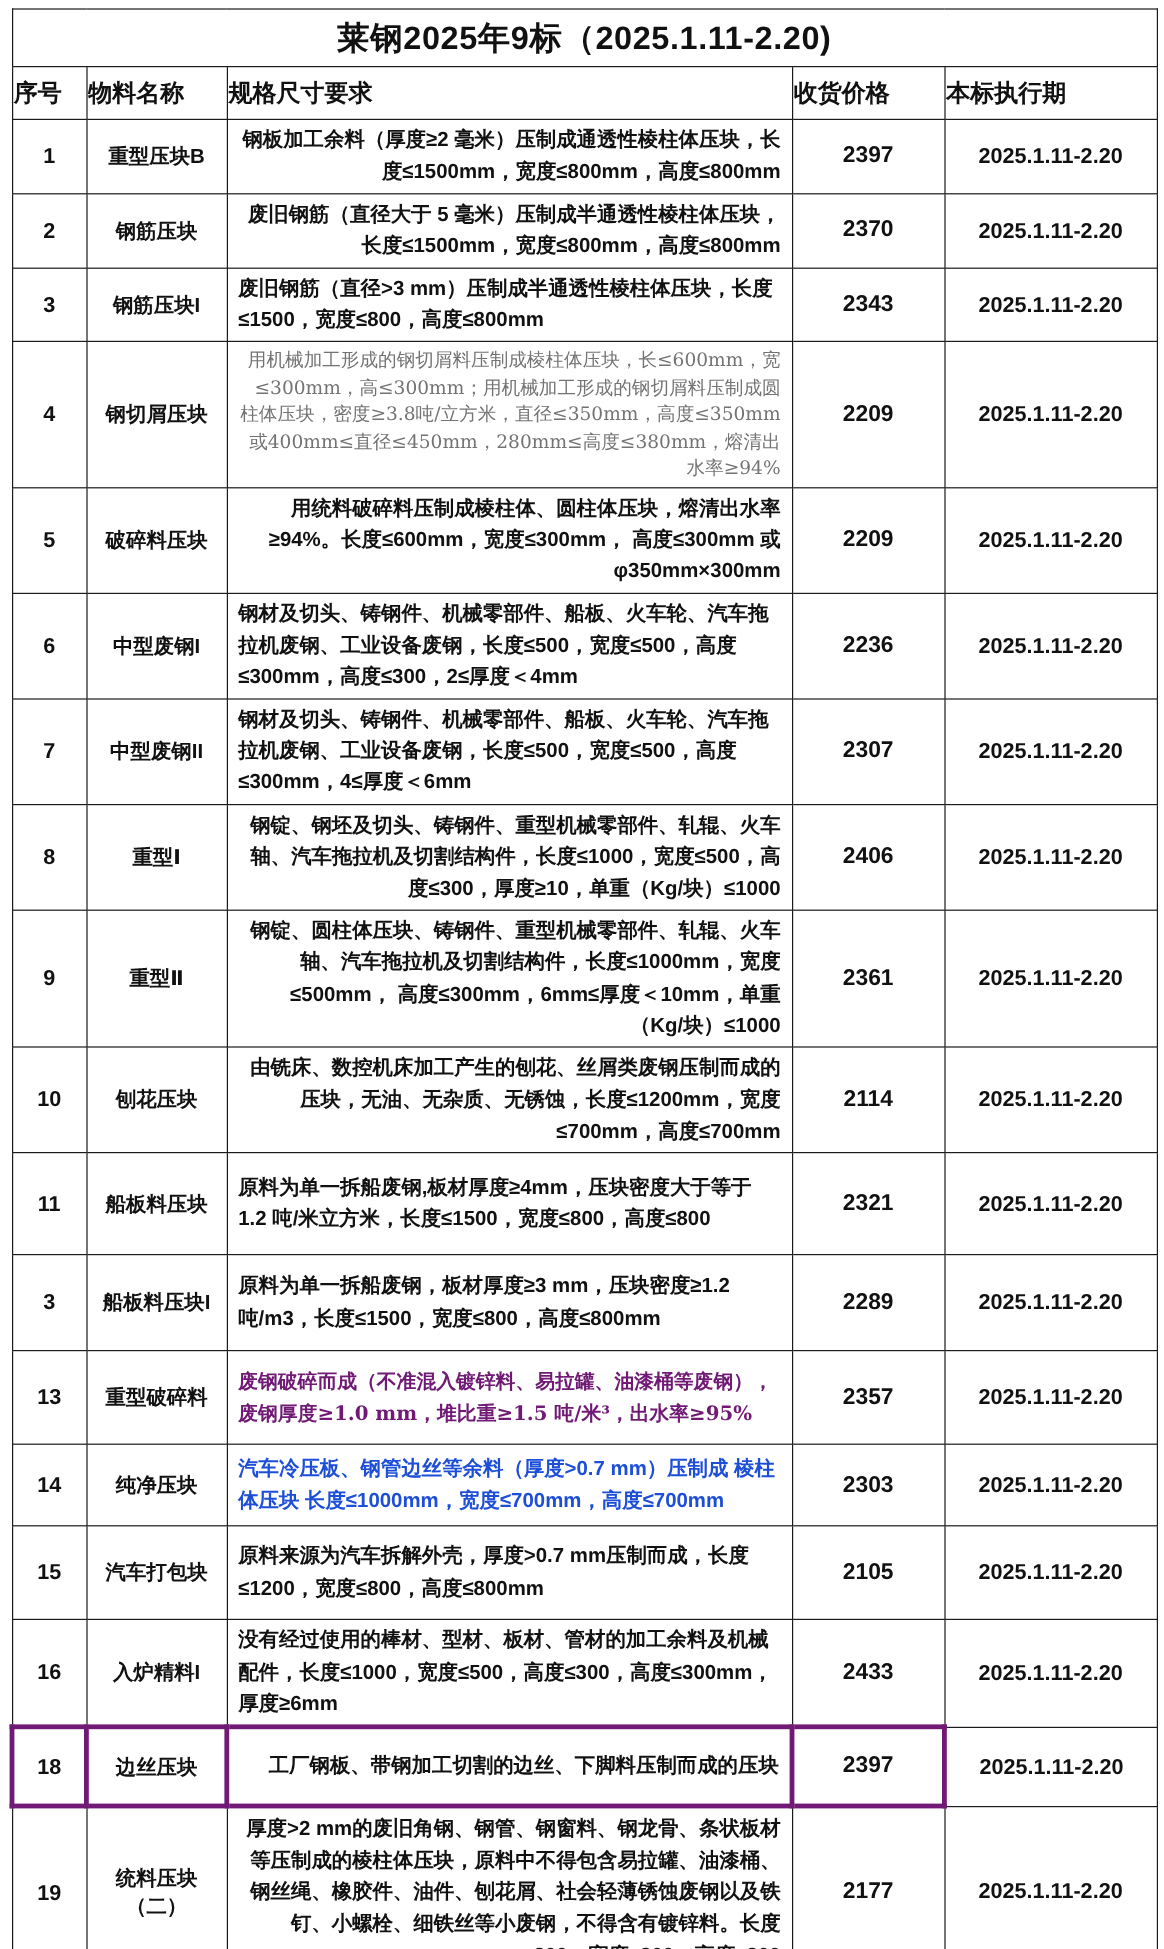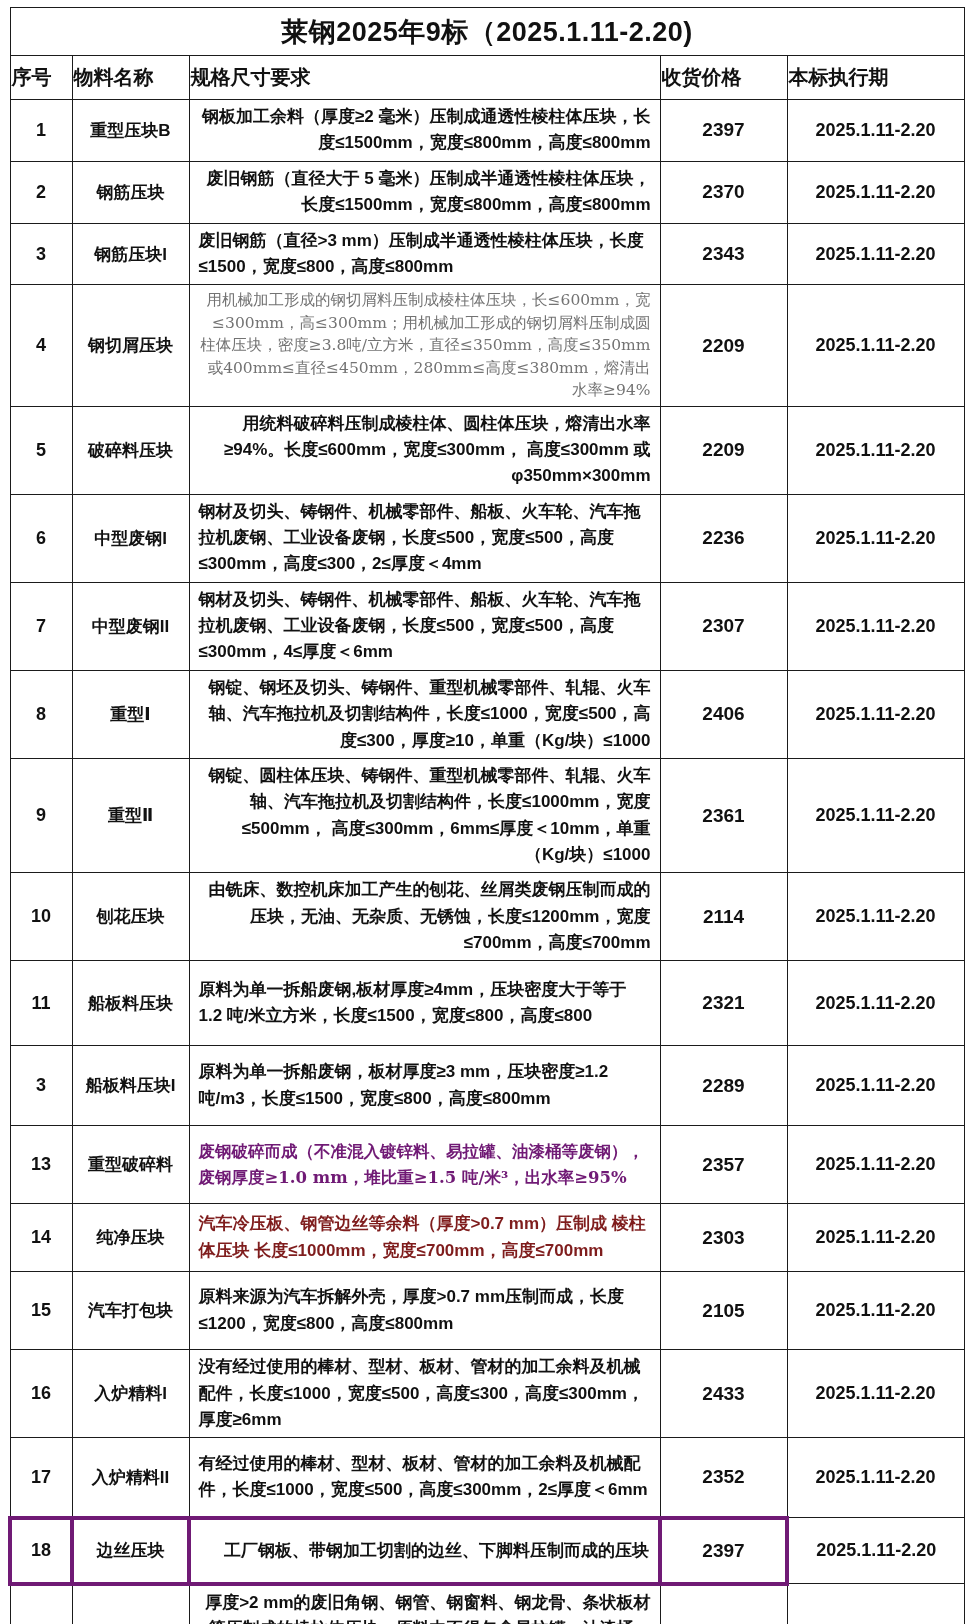--- a/index.html
+++ b/index.html
@@ -26,21 +26,21 @@
   td.cell-period{font-size:18px;}
   
   td.style-serif-dark{
     font-family:"DejaVu Serif","Liberation Serif",serif;
     font-weight:400;color:#737373;font-size:15.5px;line-height:1.45;
   }
   td.style-serif-gray{
     font-family:"DejaVu Serif","Liberation Serif",serif;
     font-weight:700;color:#701a75;font-size:16.5px;
   }
-  td.style-sans-gray{color:#7f1d1d;}
+  td.style-sans-gray{color:#1d4ed8;}
   
   td.thick{border:4px solid #701a75;}
 </style>
 </head>
 <body>
 
 <div class="page">
   <table>
     <colgroup>
       <col class="c-no">
@@ -167,27 +167,20 @@
           <td class="cell-price">2105</td>
           <td class="cell-period">2025.1.11-2.20</td>
         </tr>
         <tr style="height: 85px;">
           <td class="cell-no">16</td>
           <td class="cell-name">入炉精料I</td>
           <td class="cell-spec">没有经过使用的棒材、型材、板材、管材的加工余料及机械配件，长度≤1000，宽度≤500，高度≤300，高度≤300mm，厚度≥6mm</td>
           <td class="cell-price">2433</td>
           <td class="cell-period">2025.1.11-2.20</td>
         </tr>
-        <tr style="height: 80px;">
-          <td class="cell-no">17</td>
-          <td class="cell-name">入炉精料II</td>
-          <td class="cell-spec">有经过使用的棒材、型材、板材、管材的加工余料及机械配件，长度≤1000，宽度≤500，高度≤300mm，2≤厚度＜6mm</td>
-          <td class="cell-price">2352</td>
-          <td class="cell-period">2025.1.11-2.20</td>
-        </tr>
         <tr style="height: 66px;">
           <td class="cell-no thick">18</td>
           <td class="cell-name thick">边丝压块</td>
           <td class="cell-spec align-center thick">工厂钢板、带钢加工切割的边丝、下脚料压制而成的压块</td>
           <td class="cell-price thick">2397</td>
           <td class="cell-period">2025.1.11-2.20</td>
         </tr>
         <tr style="height: 122px;">
           <td class="cell-no">19</td>
           <td class="cell-name">统料压块（二）</td>

